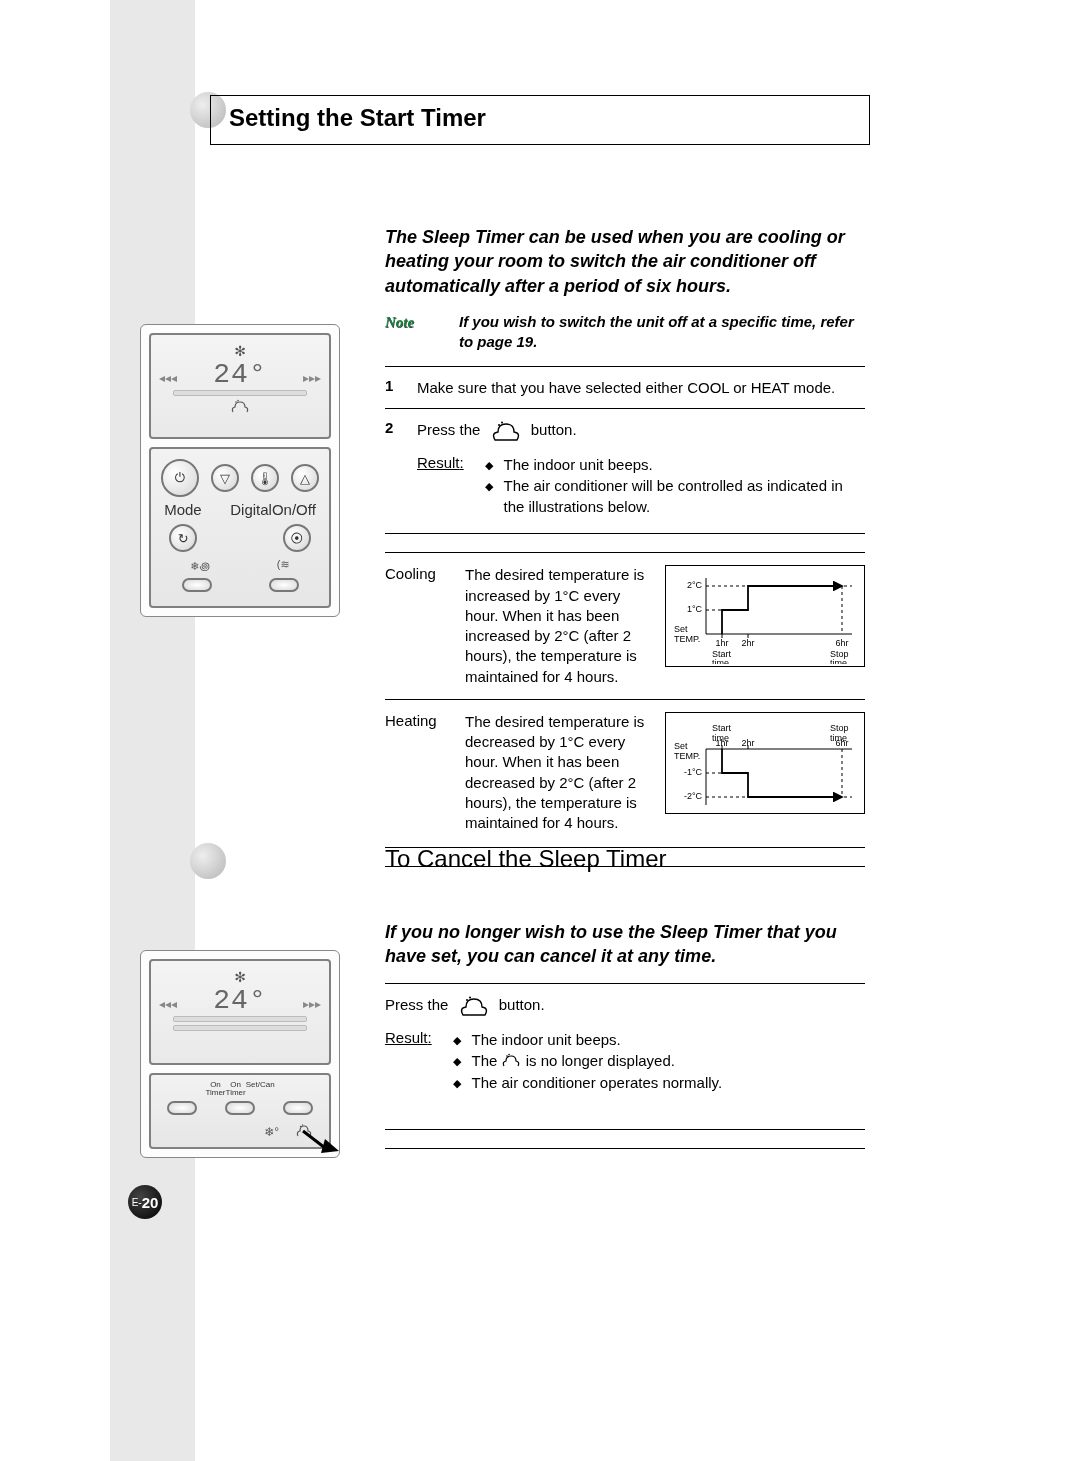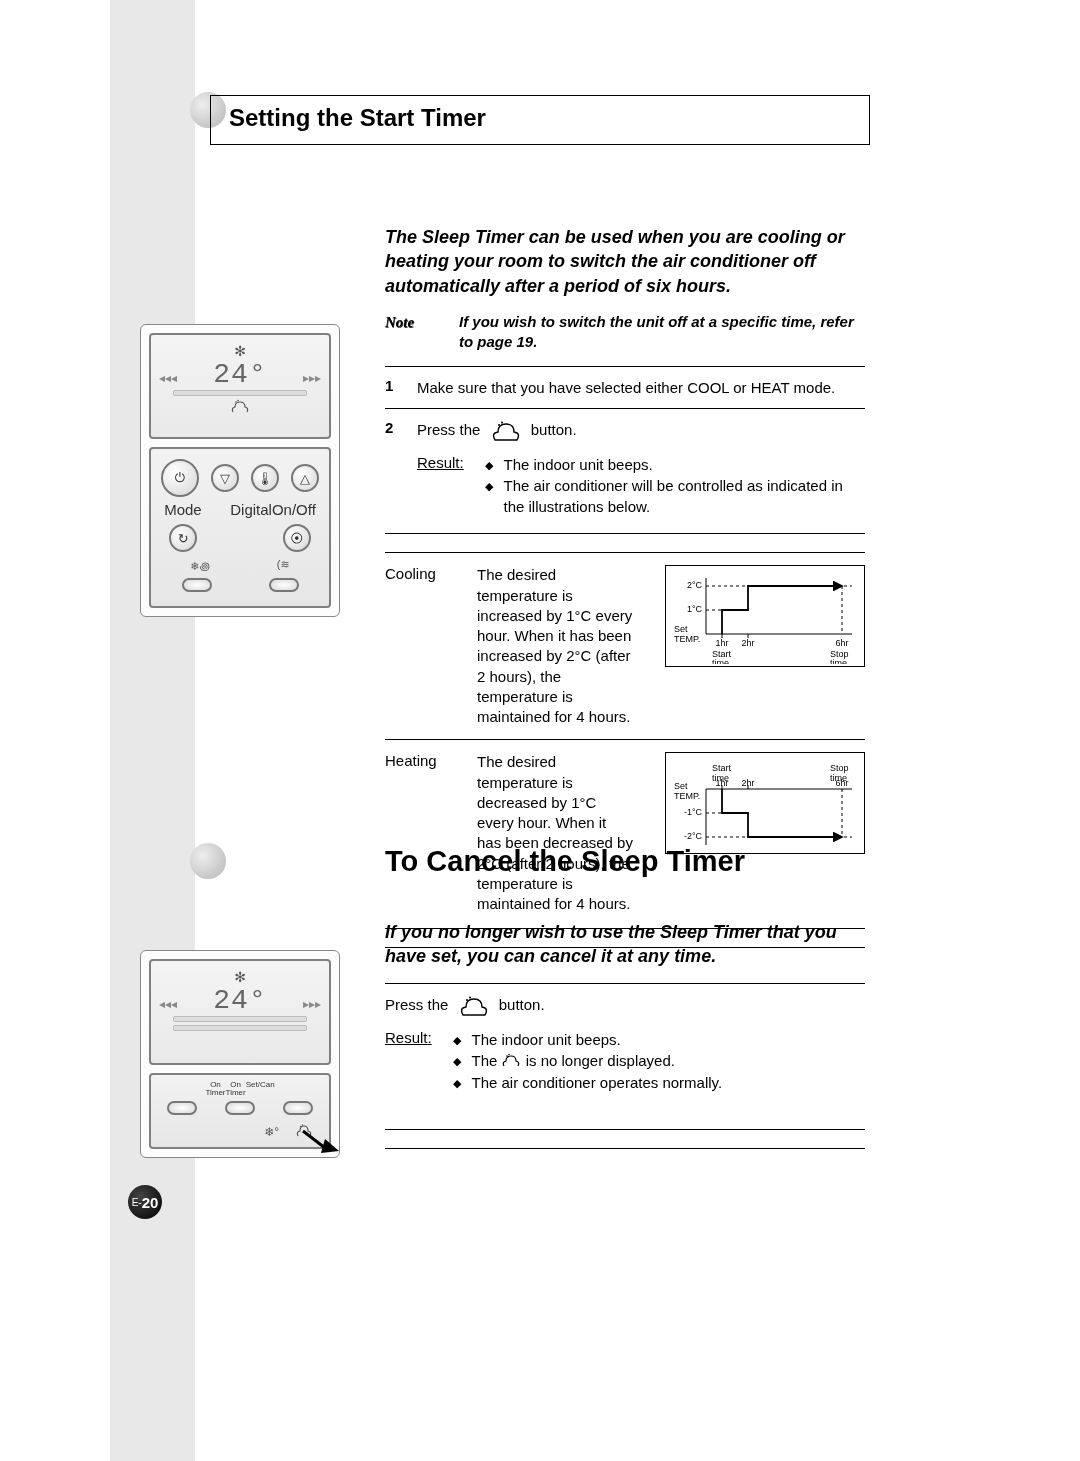--- a/index.html
+++ b/index.html
@@ -61,21 +61,21 @@
     gap: 30px;
     font-style: italic;
     font-weight: bold;
     font-size: 15px;
     line-height: 1.35;
     margin-bottom: 14px;
   }
   .note-label {
     font-family: "Times New Roman", serif;
     font-weight: bold;
-    color: #000000;
+    color: #15803d;
     text-shadow: 0.5px 0.5px 0 #444;
     min-width: 44px;
   }
   .hr { border: none; border-top: 1px solid #000; margin: 4px 0; }
   .step-row {
     display: flex;
     gap: 18px;
     font-size: 15px;
     padding: 6px 0;
     align-items: flex-start;
@@ -94,21 +94,21 @@
     padding: 6px 0 6px 32px;
     font-size: 15px;
   }
   .result-label { text-decoration: underline; min-width: 50px; }
   .bullet-list { flex: 1; }
   .bullet-item { display: flex; gap: 10px; line-height: 1.4; }
   .bullet-item::before { content: "◆"; font-size: 11px; margin-top: 4px; }
 
   .mode-section {
     display: flex;
-    gap: 32px;
+    gap: 20px;
     padding: 8px 0;
     align-items: flex-start;
     justify-content: space-between;
   }
   .mode-label { min-width: 60px; font-size: 15px; }
   .mode-desc  { width: 195px; font-size: 15px; line-height: 1.35; }
   .graph-box {
     width: 200px;
     border: 1px solid #000;
     padding: 6px 6px 2px 6px;
@@ -118,21 +118,21 @@
   .graph-svg { display: block; }
 
   .subtitle-row {
     position: absolute;
     left: 385px;
     width: 480px;
     display: flex;
     align-items: center;
     gap: 10px;
   }
-  .subtitle-row h2 { font-size: 29px; font-weight: bold; }
+  .subtitle-row h2 { font-size: 24px; font-weight: normal; }
 
   .remote {
     position: absolute;
     left: 140px;
     width: 200px;
     border: 1px solid #888;
     border-radius: 6px;
     padding: 8px;
     background: #fdfdfd;
   }

